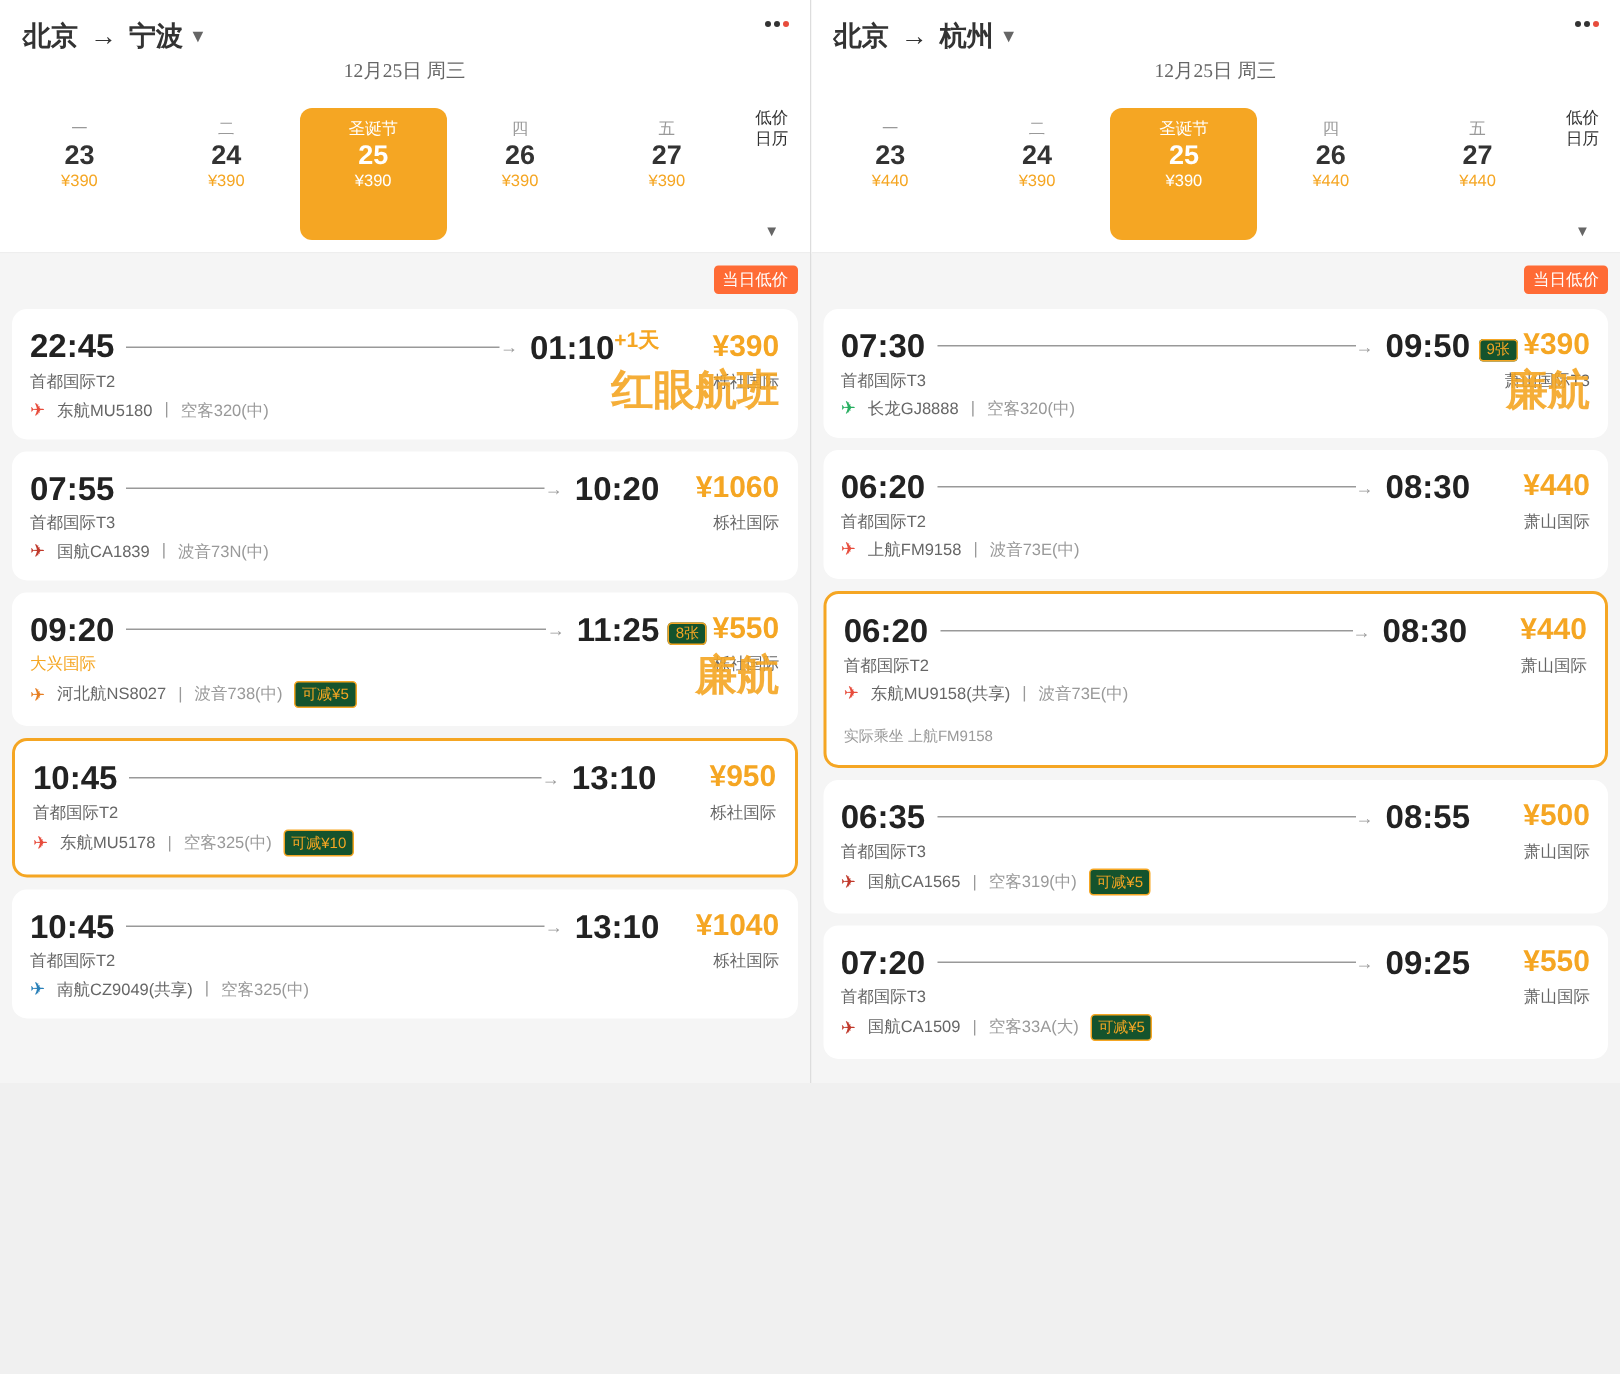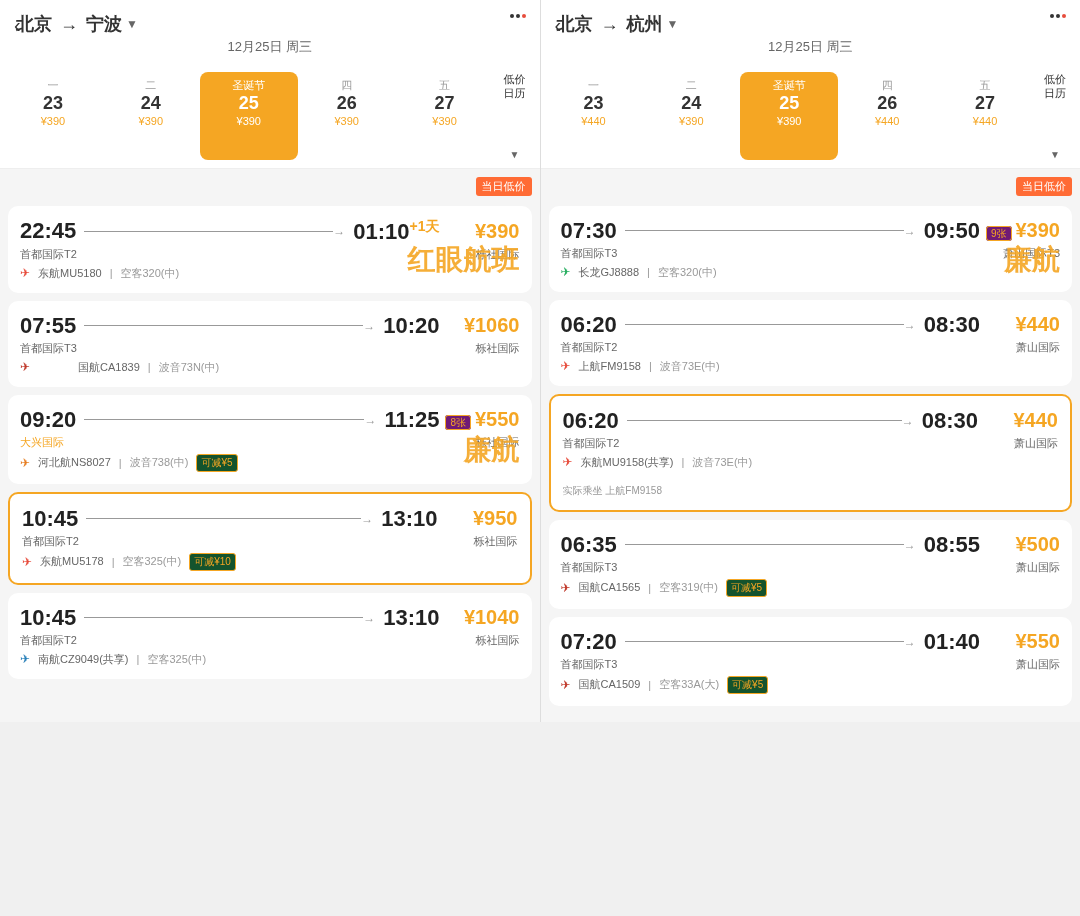--- a/index.html
+++ b/index.html
@@ -31,21 +31,21 @@
       position: relative;
     }
     .header-title {
       font-size: 18px;
       font-weight: 600;
       color: #333;
       display: flex;
       align-items: center;
       gap: 4px;
     }
-    .header-date { font-size: 13px; color: #666; margin-top: 2px; }
+    .header-date { font-size: 13px; color: #666; margin-top: 2px; font-family: Liberation Serif, serif; }
     .back-btn {
       position: absolute;
       left: 14px;
       top: 14px;
       font-size: 20px;
       color: #333;
       cursor: pointer;
     }
     .more-btn {
       position: absolute;
@@ -139,21 +139,21 @@
       flex: 1;
       display: flex;
       align-items: center;
       gap: 0;
     }
     .line { flex: 1; height: 1px; background: #999; }
     .arrow-tip { font-size: 12px; color: #999; }
     .price-area { text-align: right; min-width: 80px; }
     .price { font-size: 20px; font-weight: 700; color: #f5a623; }
     .tickets-badge {
-      background: #701a75;
+      background: #14532d;
       color: #f5a623;
       border: 1px solid #f5a623;
       border-radius: 3px;
       font-size: 10px;
       padding: 1px 4px;
       margin-right: 4px;
     }
     .flight-info-row {
       display: flex;
       align-items: center;
@@ -282,21 +282,21 @@
               <span class="time">10:20</span>
             </div>
             <div class="price-area"><span class="price">¥1060</span></div>
           </div>
           <div class="airport-row">
             <span class="airport">首都国际T3</span>
             <span class="airport">栎社国际</span>
           </div>
           <div class="flight-info-row">
             <span><span style="color:#c0392b;font-size:12px;">✈</span></span>
-            <span style="color: rgb(102, 102, 102); margin-left: 40px;">国航CA1839</span>
+            <span style="color: rgb(102, 102, 102);">国航CA1839</span>
             <span>|</span>
             <span>波音73N(中)</span>
           </div>
         </div>
         <div class="flight-card">
           <div class="flight-row">
             <div class="flight-times">
               <span class="time">09:20</span>
               <div class="flight-line">
                 <div class="line"></div>
@@ -516,21 +516,21 @@
           </div>
         </div>
         <div class="flight-card">
           <div class="flight-row">
             <div class="flight-times">
               <span class="time">07:20</span>
               <div class="flight-line">
                 <div class="line"></div>
                 <span class="arrow-tip">→</span>
               </div>
-              <span class="time">01:40</span>
+              <span class="time">09:25</span>
             </div>
             <div class="price-area"><span class="price">¥550</span></div>
           </div>
           <div class="airport-row">
             <span class="airport">首都国际T3</span>
             <span class="airport">萧山国际</span>
           </div>
           <div class="flight-info-row">
             <span><span style="color:#c0392b;font-size:12px;">✈</span></span>
             <span style="color: rgb(102, 102, 102);">国航CA1509</span>

